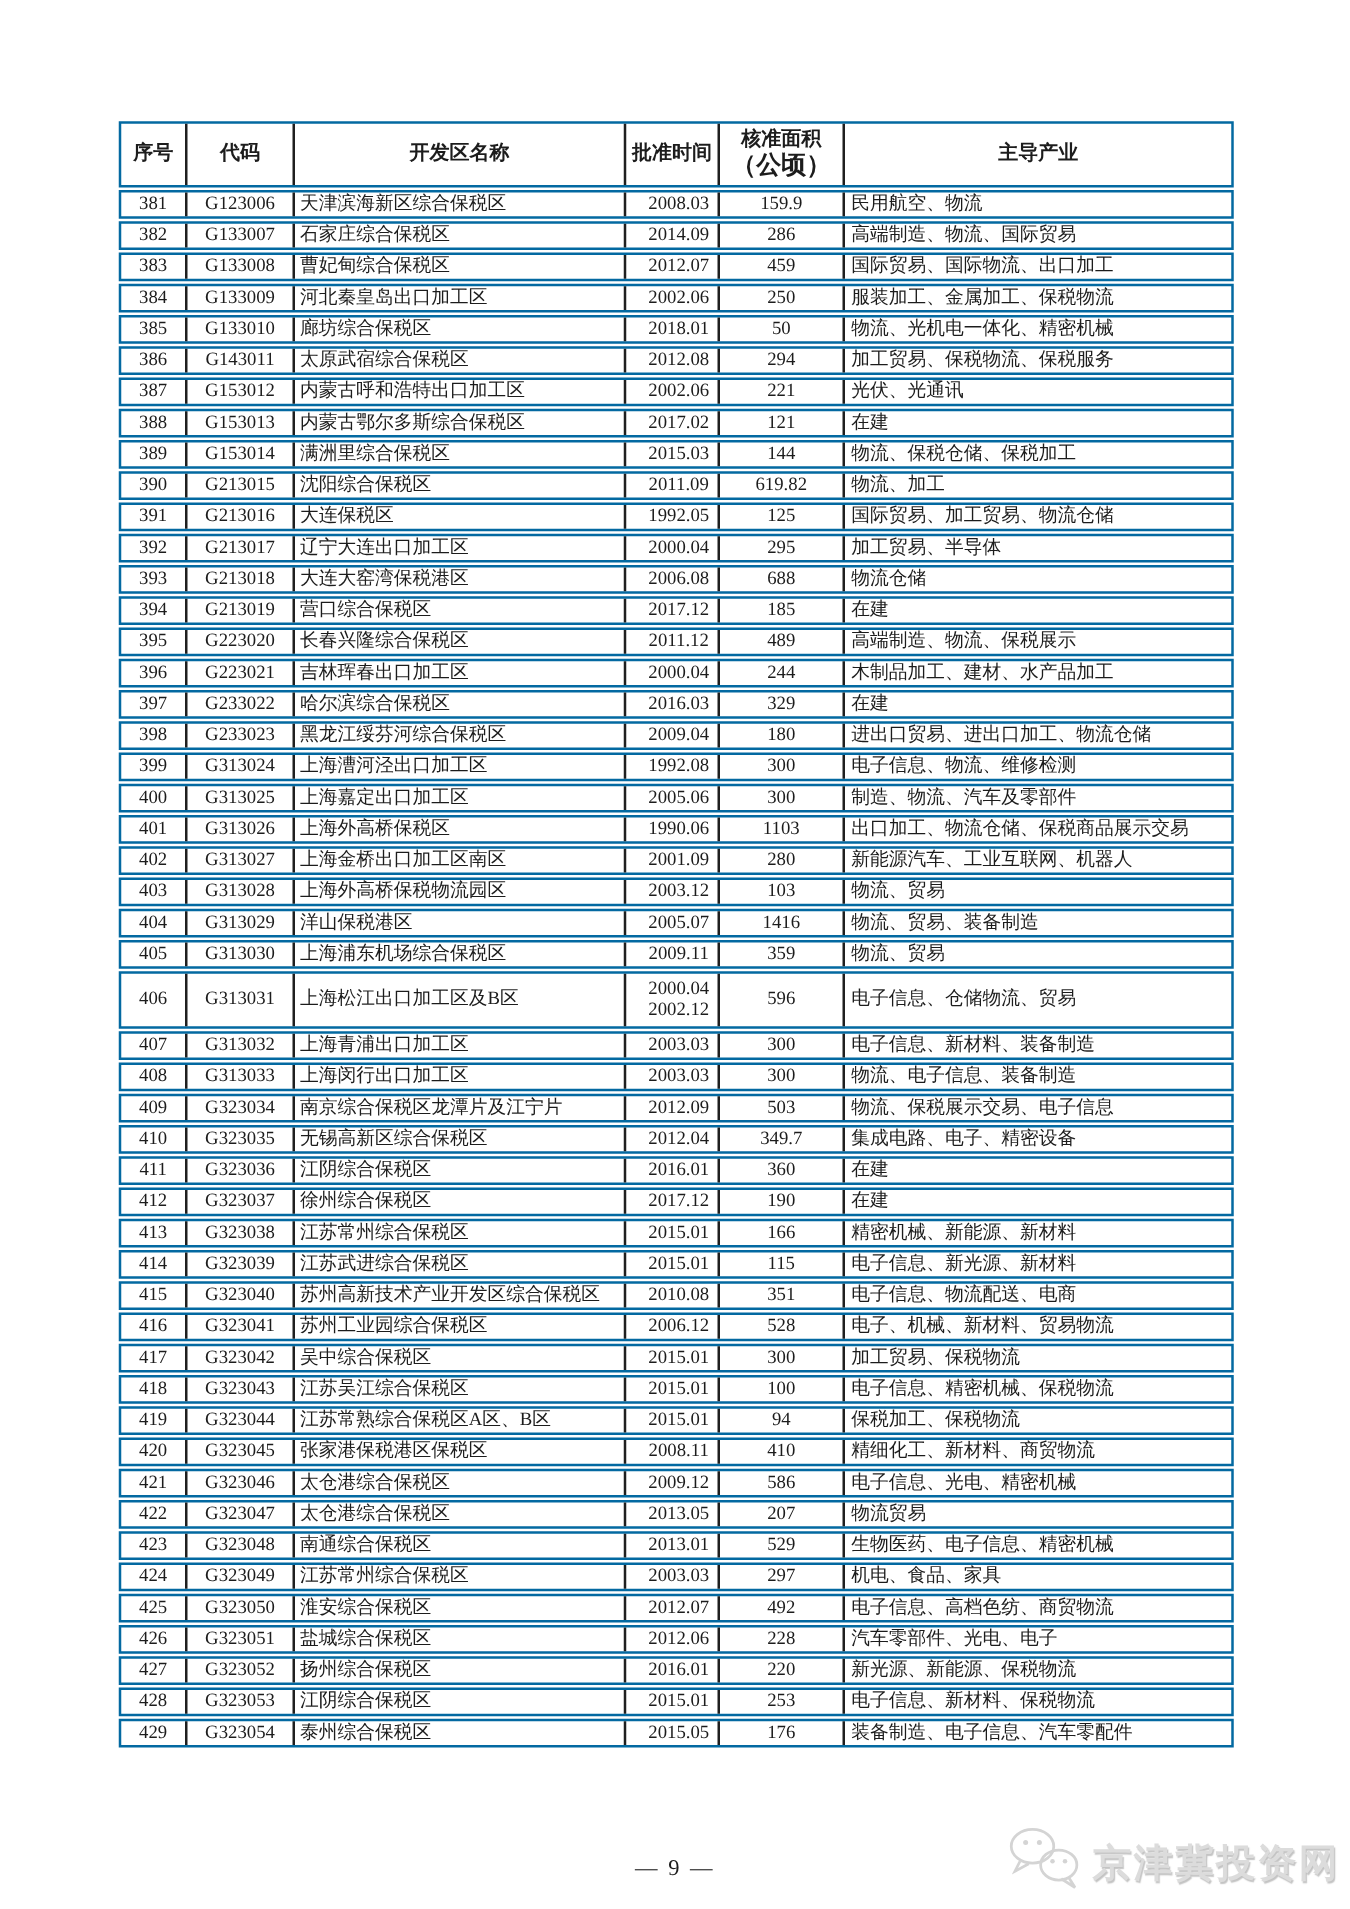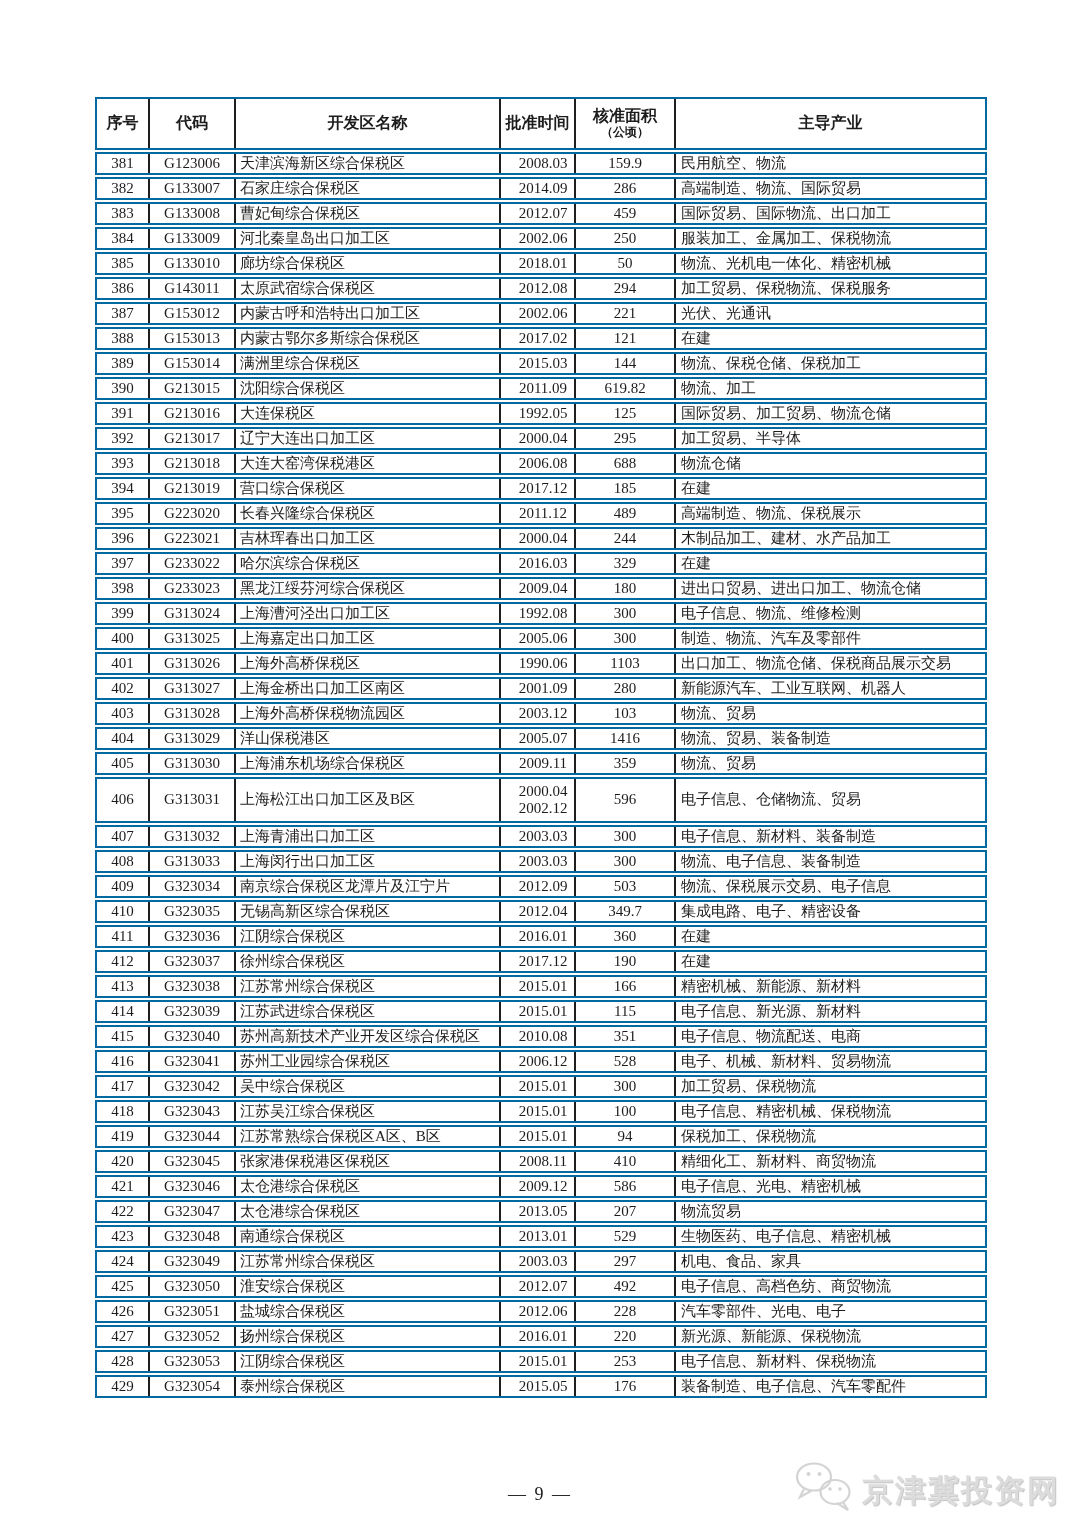--- a/index.html
+++ b/index.html
@@ -23,27 +23,27 @@
     overflow:hidden;white-space:nowrap;
   }
   .cell + .cell{border-left:2px solid #1f1f1f;}
   .c-seq{width:51px;flex:0 0 auto;}
   .c-code{width:86px;flex:0 0 auto;}
   .c-name{width:265px;flex:0 0 auto;justify-content:flex-start;padding:0 4px;}
   .c-date{width:75px;flex:0 0 auto;flex-direction:column;justify-content:center;padding-left:11px;}
   .c-area{width:100px;flex:0 0 auto;}
   .c-ind{flex:1 1 auto;justify-content:flex-start;padding:0 5px;}
   .header-row .cell{font-size:16px;justify-content:center;padding:0;flex-direction:column;}
-  .header-label2{font-size:12px;}
+  .header-label2{font-size:20px;}
   .page-footer{
     position:absolute;left:0;right:0;bottom:22px;text-align:center;
     font-size:18px;letter-spacing:2px;color:#1c1c1c;
   }
   .watermark{
-    position:absolute;right:20px;bottom:6px;display:flex;align-items:center;gap:6px;
+    position:absolute;right:8px;bottom:6px;display:flex;align-items:center;gap:6px;
     color:#dcdcdc;font-size:31px;font-weight:bold;letter-spacing:2px;
     text-shadow:1px 1px 1px #c3c3c3;
     font-family:"Liberation Sans","DejaVu Sans",sans-serif;
   }
   .wm-icon{display:inline-block;}
 </style>
 </head>
 <body>
 
 <div class="doc-table">

